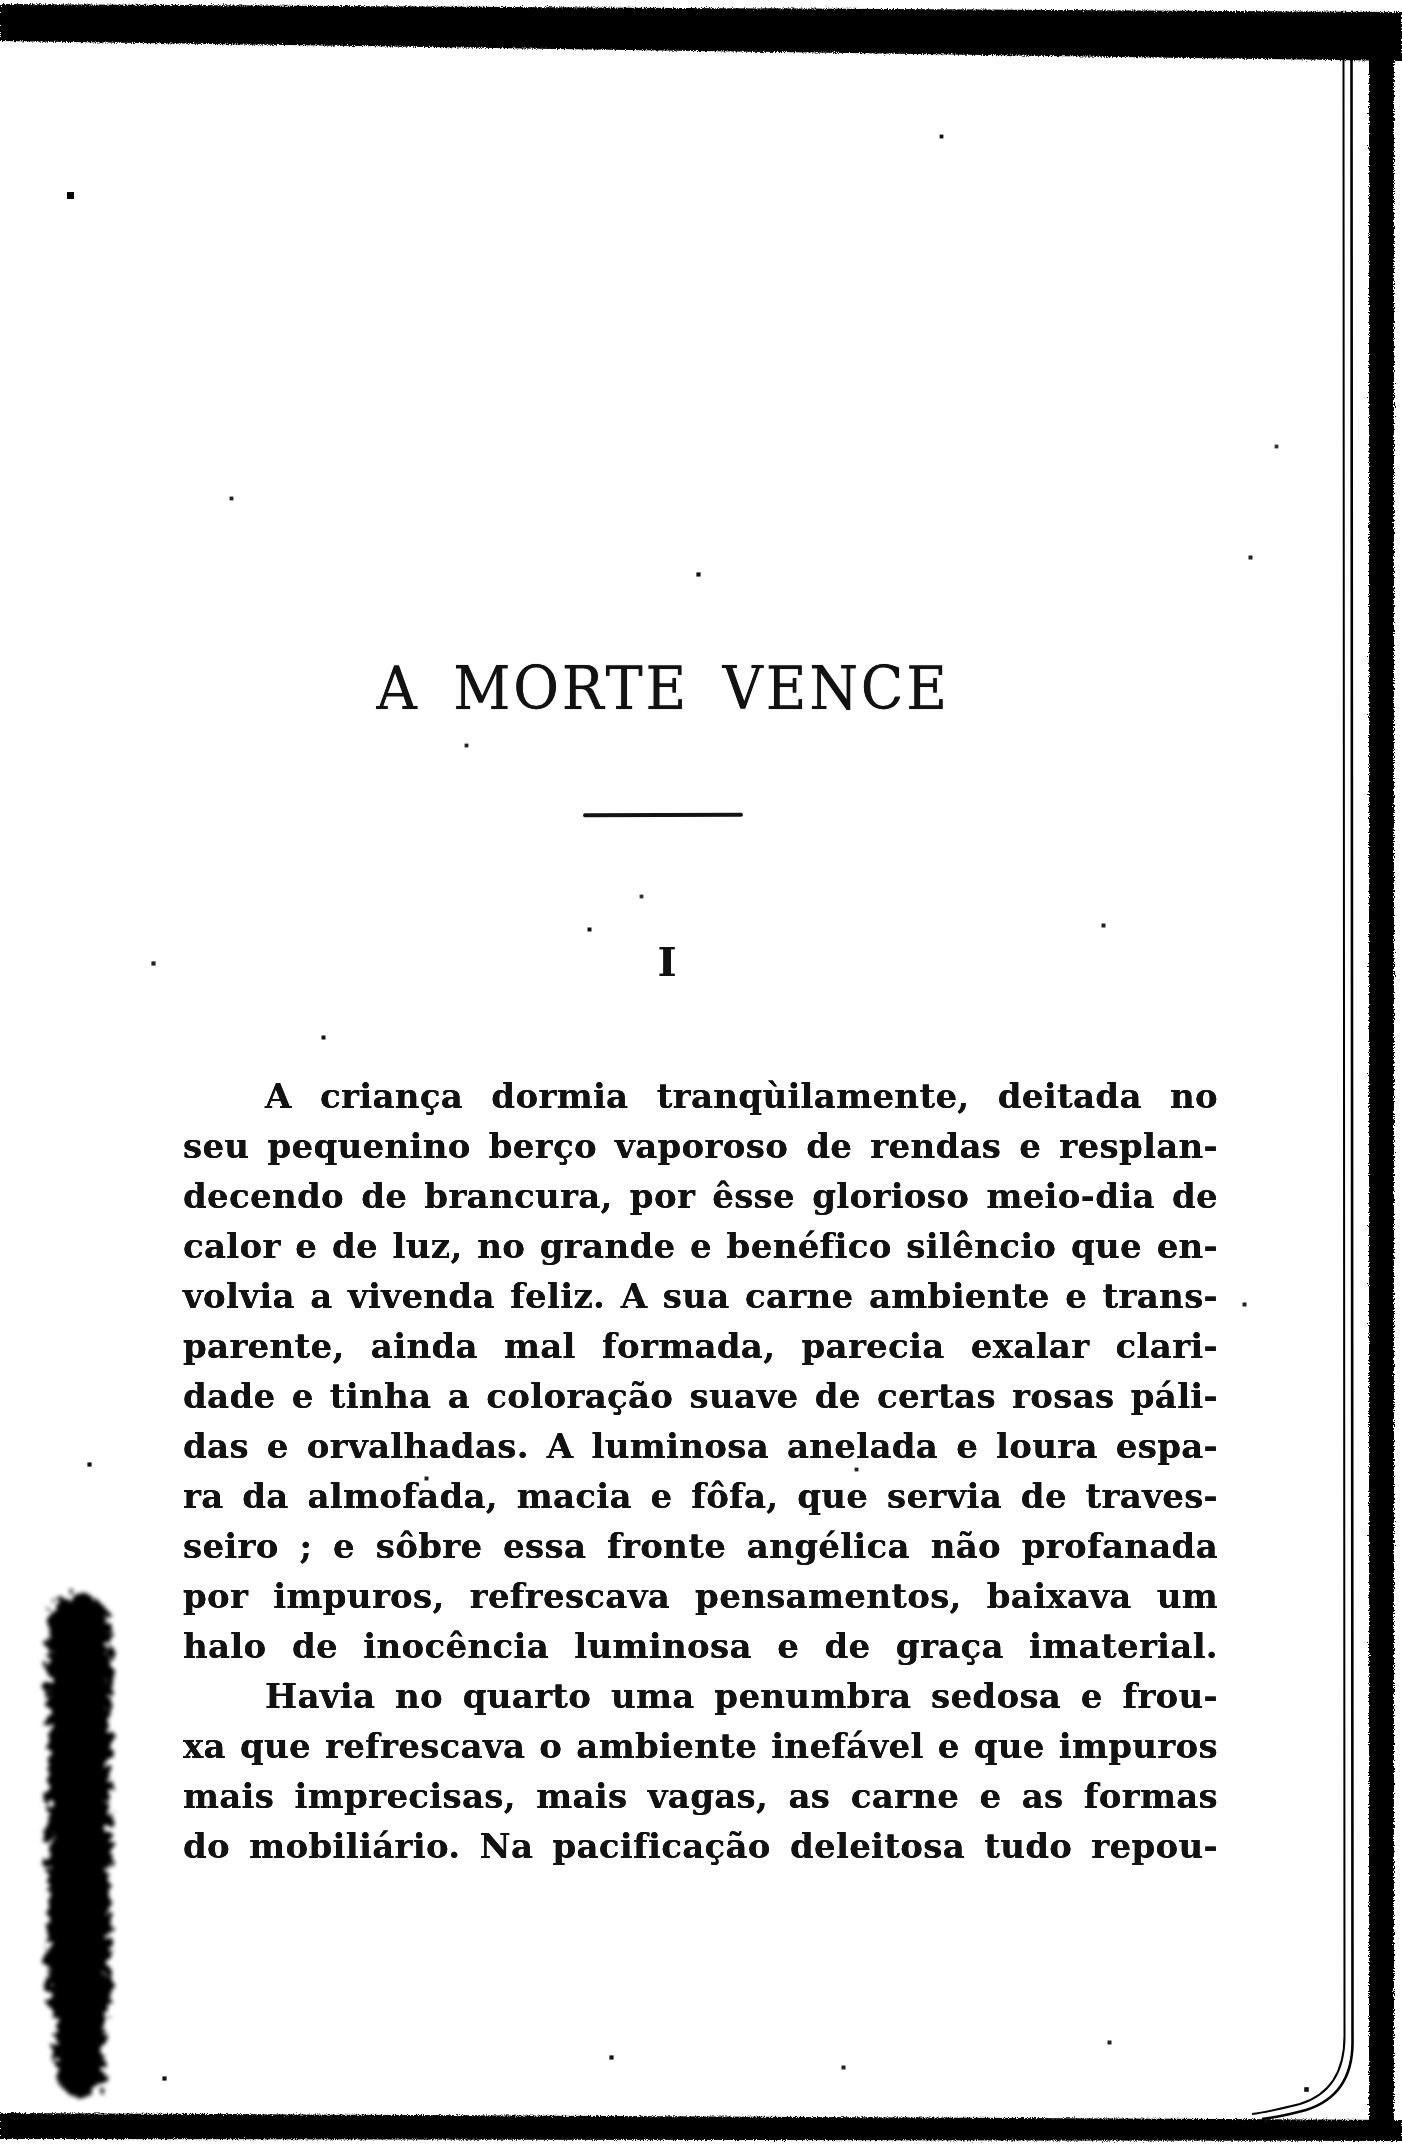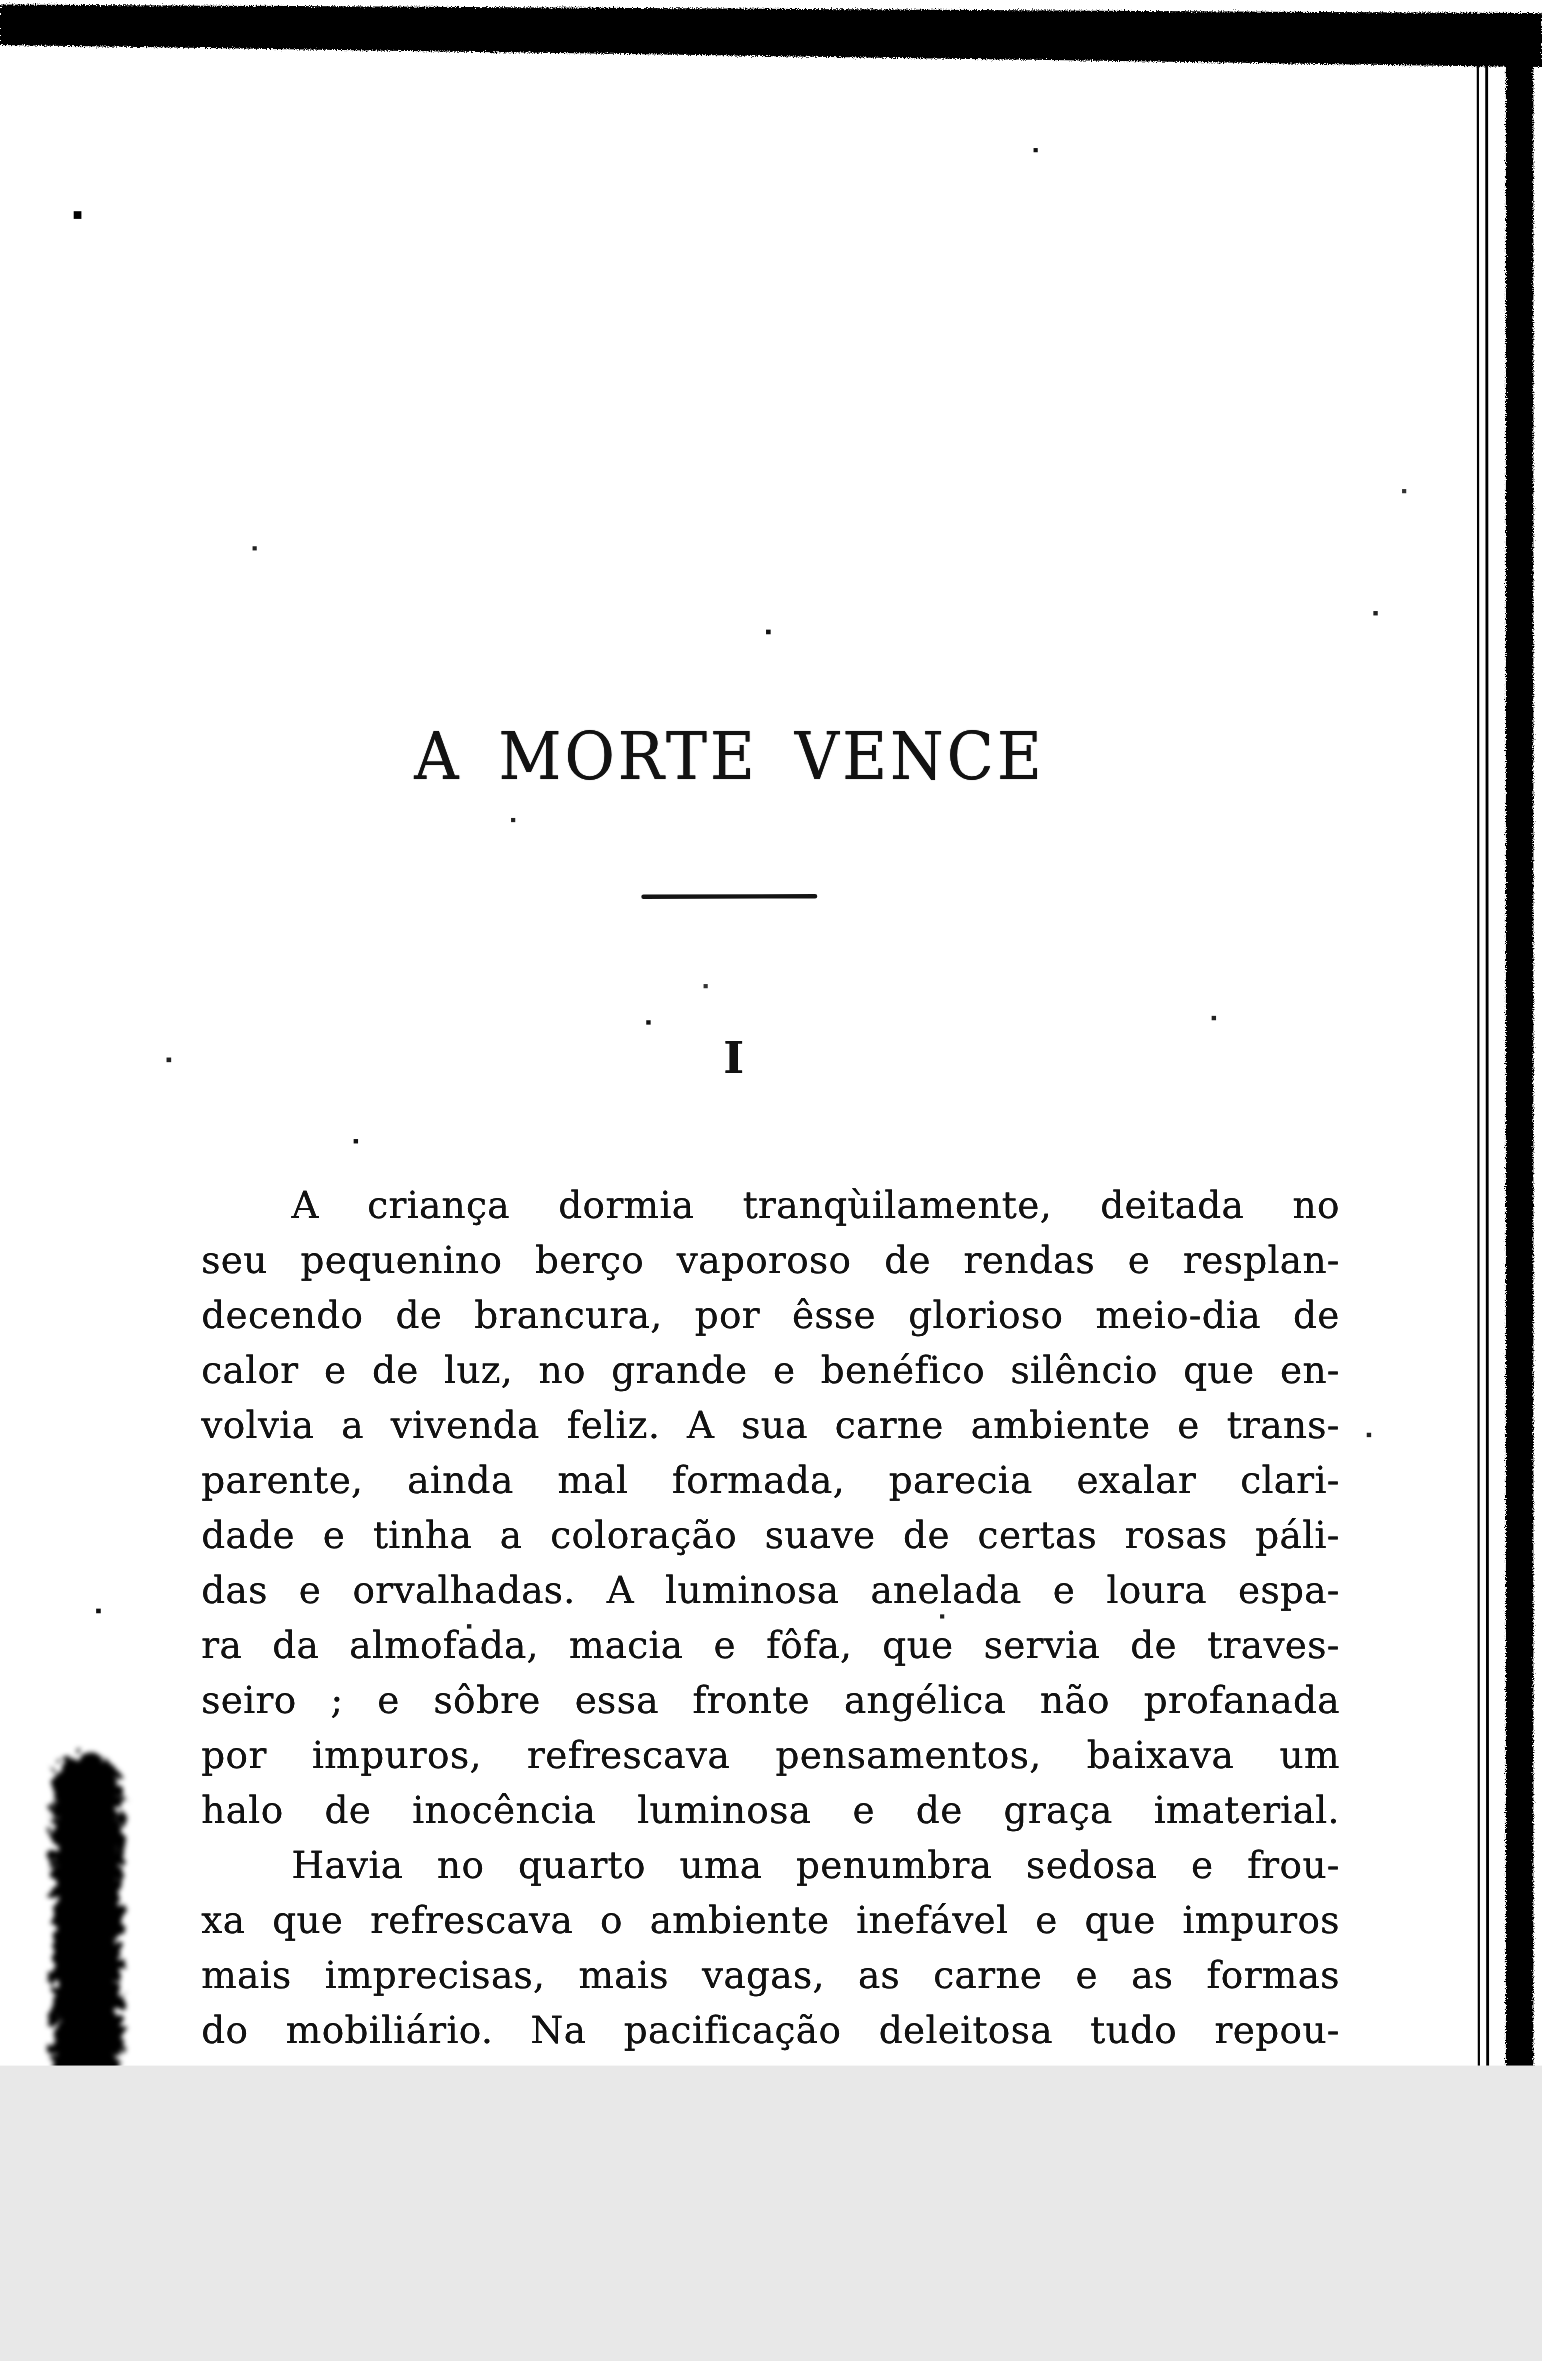--- a/index.html
+++ b/index.html
@@ -1,18 +1,18 @@
 <!DOCTYPE html>
 <html><head>
 <meta charset="utf-8">
 <style>
   html,body{margin:0;padding:0;background:#e8e8e8;}
   .page{
     position:relative;
-    width:1402px;height:1878px;
+    width:1402px;height:2146px;
     background:#ffffff;
     overflow:hidden;
     font-family:"DejaVu Serif","Liberation Serif",serif;
     color:#121212;
   }
   .scan-frame{position:absolute;inset:0;width:1402px;height:2146px;pointer-events:none;}
   
   .title-wrap{
     position:absolute;top:658px;left:0;width:1326px;
     text-align:center;line-height:1;
@@ -42,20 +42,21 @@
   .body-text{
     position:absolute;left:183px;top:1071px;width:1035px;
     font-size:34px;
   }
   .line{
     height:50px;line-height:50px;
     text-align:justify;text-align-last:justify;
     white-space:normal;
     text-shadow:0 0 0.55px #000;
     letter-spacing:0.3px;
+    font-weight:bold;
   }
   .line.indent{padding-left:82px;}
   
   .scan-noise{
     position:absolute;top:0;left:0;width:3px;height:3px;background:transparent;
     box-shadow:
       69px 194px 0 2px #000,
       940px 135px 0 0.4px #111,
       230px 497px 0 0.4px #222,
       697px 573px 0 0.6px #111,

